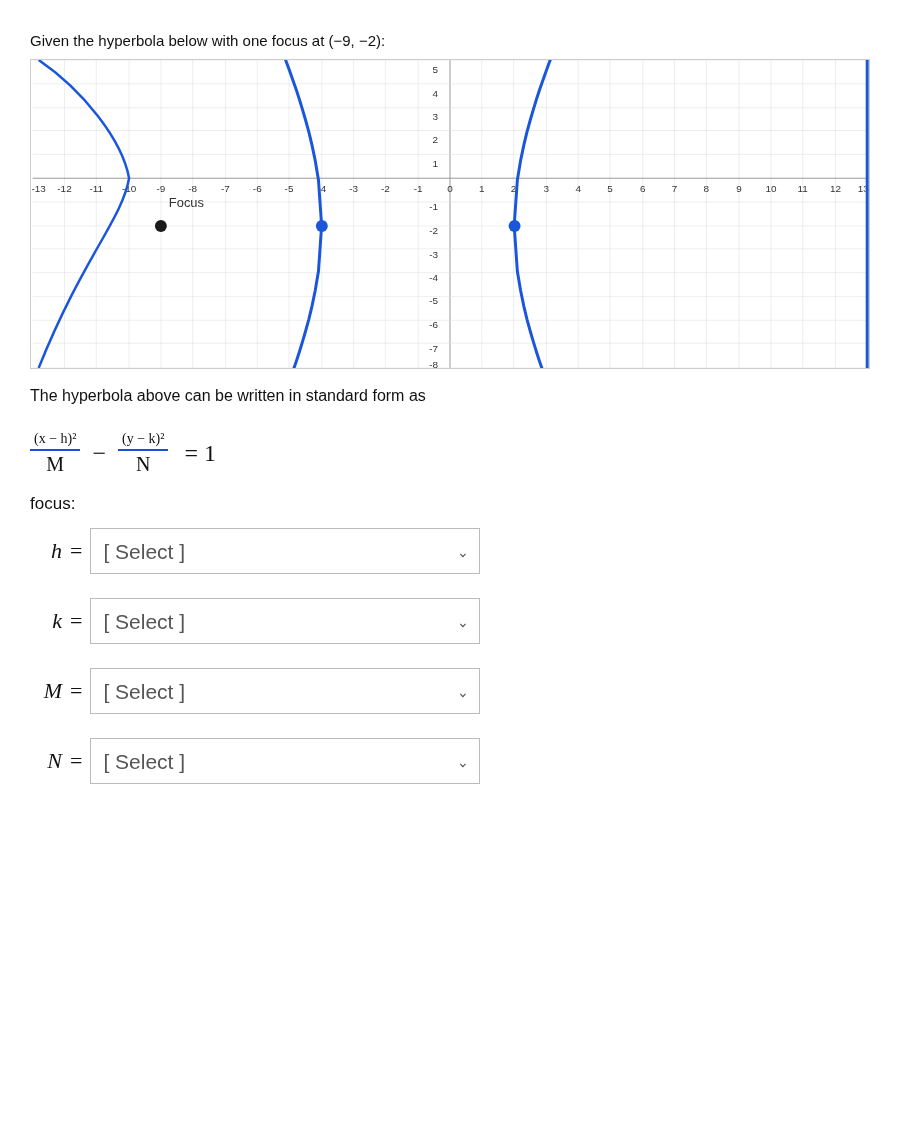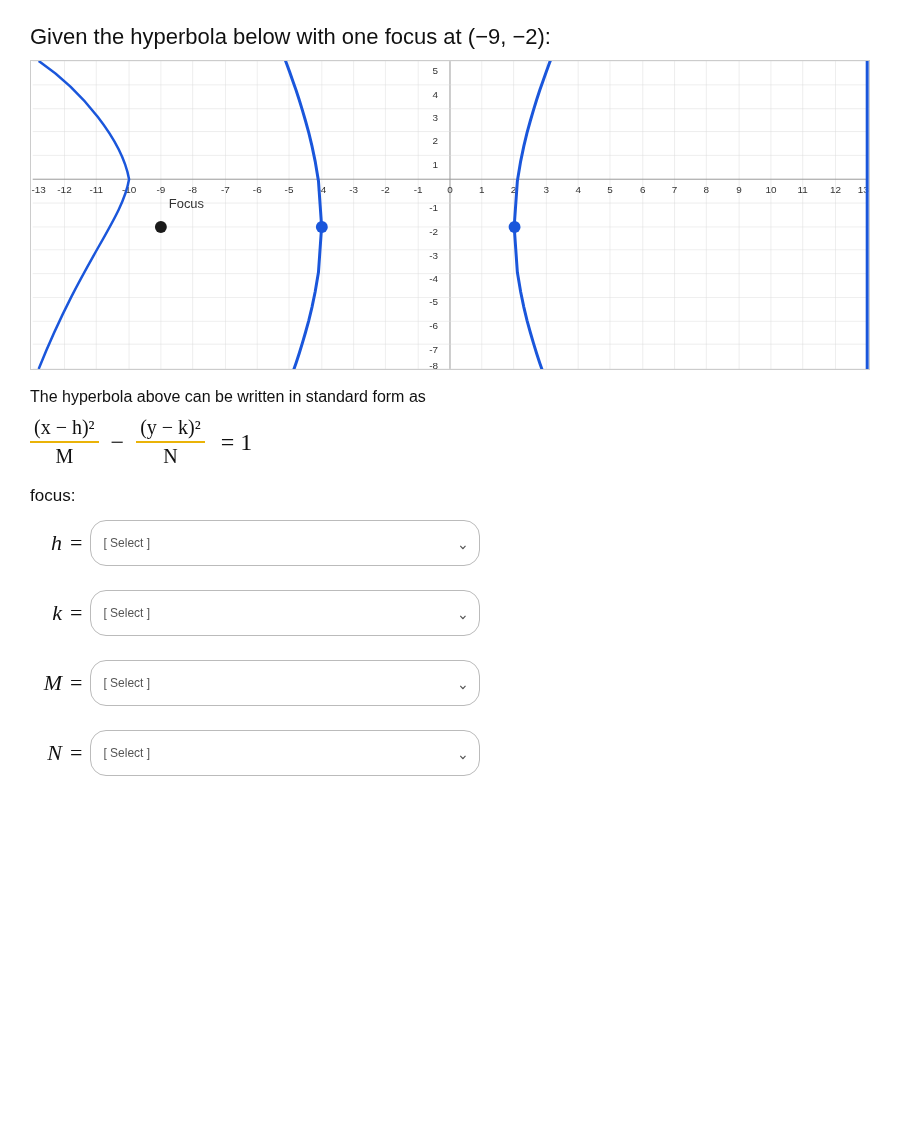--- a/index.html
+++ b/index.html
@@ -6,23 +6,24 @@
     body {
       font-family: Georgia, 'Times New Roman', serif;
       background: #fff;
       width: 898px;
       min-height: 1133px;
       padding: 24px 30px;
       color: #111;
     }
 
     .intro-text {
-      font-size: 22px;
+      font-size: 15px;
       margin-bottom: 10px;
       font-family: Arial, sans-serif;
+      margin-top: 8px;
     }
 
     .graph-container {
       width: 840px;
       height: 310px;
       position: relative;
       margin-bottom: 18px;
       border: 1px solid #ccc;
       background: #fff;
       overflow: hidden;
@@ -32,41 +33,41 @@
     .graph-svg {
       position: absolute;
       top: 0; left: 0;
       width: 100%;
       height: 100%;
     }
 
     .standard-form-text {
       font-size: 16px;
       font-family: Arial, sans-serif;
-      margin-bottom: 10px;
+      margin-bottom: 26px;
     }
 
     .equation-block {
       display: flex;
       align-items: center;
       font-size: 22px;
       margin-bottom: 18px;
       gap: 6px;
     }
 
     .fraction {
       display: inline-flex;
       flex-direction: column;
       align-items: center;
       vertical-align: middle;
     }
     .fraction .numerator {
-      border-bottom: 2px solid #eab308;
+      border-bottom: 2px solid #1d4ed8;
       padding: 0 4px 2px 4px;
-      font-size: 20px;
+      font-size: 14px;
     }
     .fraction .denominator {
       padding: 2px 4px 0 4px;
       font-size: 20px;
     }
 
     .where-text {
       font-size: 17px;
       font-family: Arial, sans-serif;
       margin-bottom: 14px;
@@ -89,23 +90,23 @@
 
     .equals-sign {
       font-size: 22px;
       margin-right: 8px;
     }
 
     .select-dropdown {
       width: 390px;
       height: 46px;
       border: 1.5px solid #bbb;
-      border-radius: 16px;
+      border-radius: 0;
       background: #fff;
-      font-size: 12px;
+      font-size: 21px;
       font-family: Arial, sans-serif;
       color: #555;
       padding: 0 12px;
       appearance: none;
       -webkit-appearance: none;
       cursor: pointer;
       position: relative;
     }
 
     .select-wrapper {

